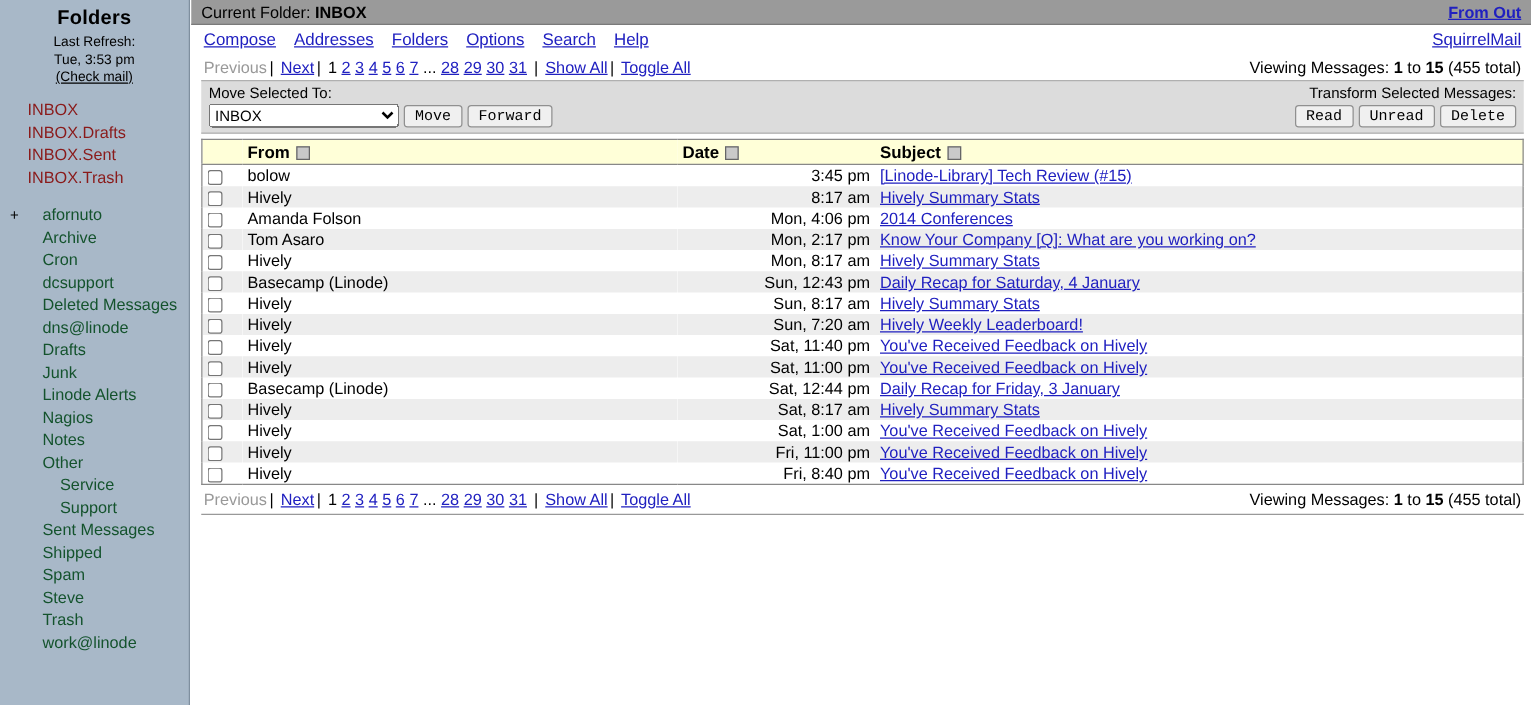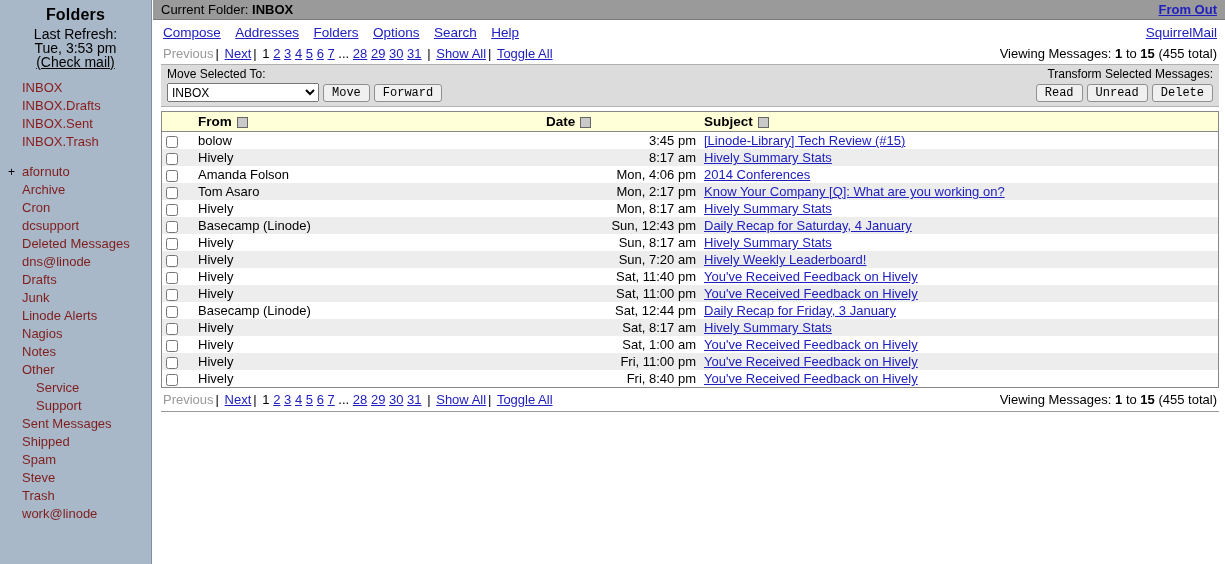--- a/index.html
+++ b/index.html
@@ -31,42 +31,43 @@
   .folders-title {
     font-size: 16px;
     font-weight: bold;
     color: #000000;
     text-align: center;
     padding-top: 6px;
     letter-spacing: 0.2px;
   }
   .refresh-block {
     text-align: center;
-    font-size: 14px;
+    font-size: 11px;
     color: #000000;
     line-height: 14px;
     margin-top: 3px;
   }
   .refresh-block a {
     color: #000000;
     text-decoration: underline;
   }
   .folder-list {
     margin-top: 10px;
     font-size: 13px;
     line-height: 18px;
   }
   .folder-item {
     color: #a02020;
     padding-left: 22px;
     white-space: nowrap;
     cursor: pointer;
   }
   .folder-item.plain {
-    color: #7f1d1d;
+    color: #14532d;
+    margin-left: 12px;
   }
   .folder-item.special {
     color: #8a1a1a;
   }
   .folder-indent-1 { padding-left: 36px; }
   .folder-gap { height: 12px; }
   .expander {
     position: absolute;
     left: 8px;
     font-size: 12px;

